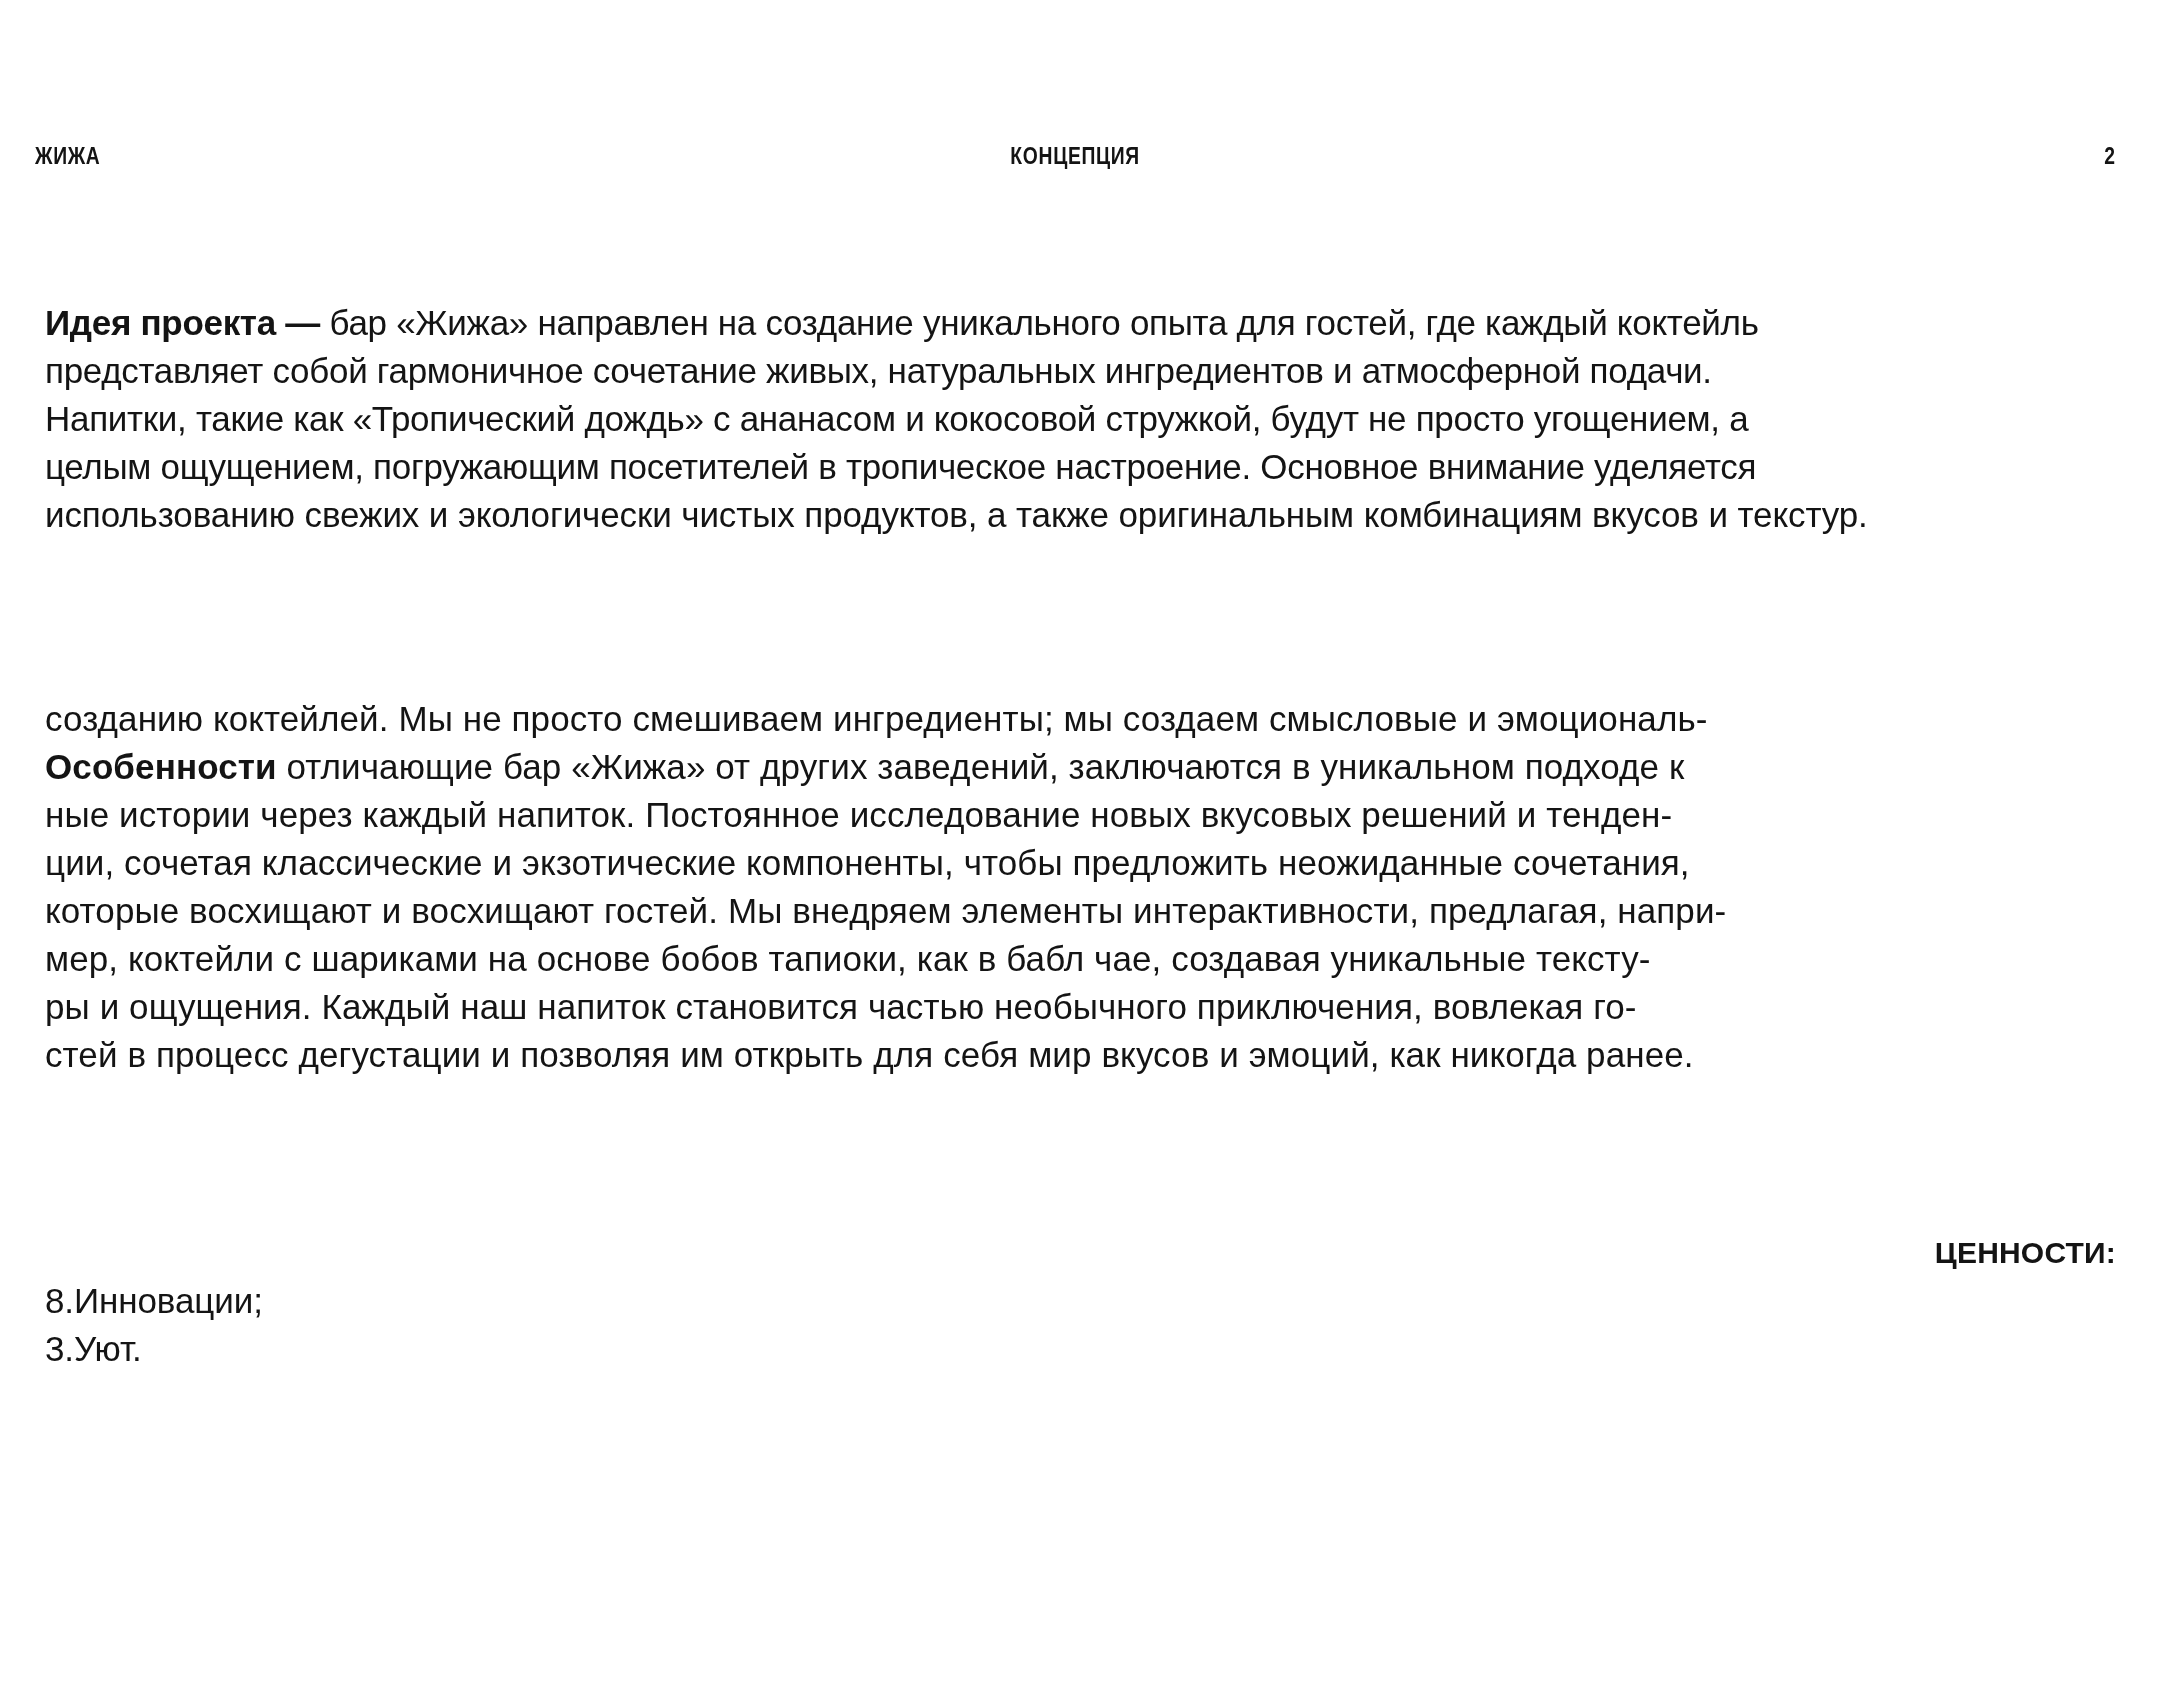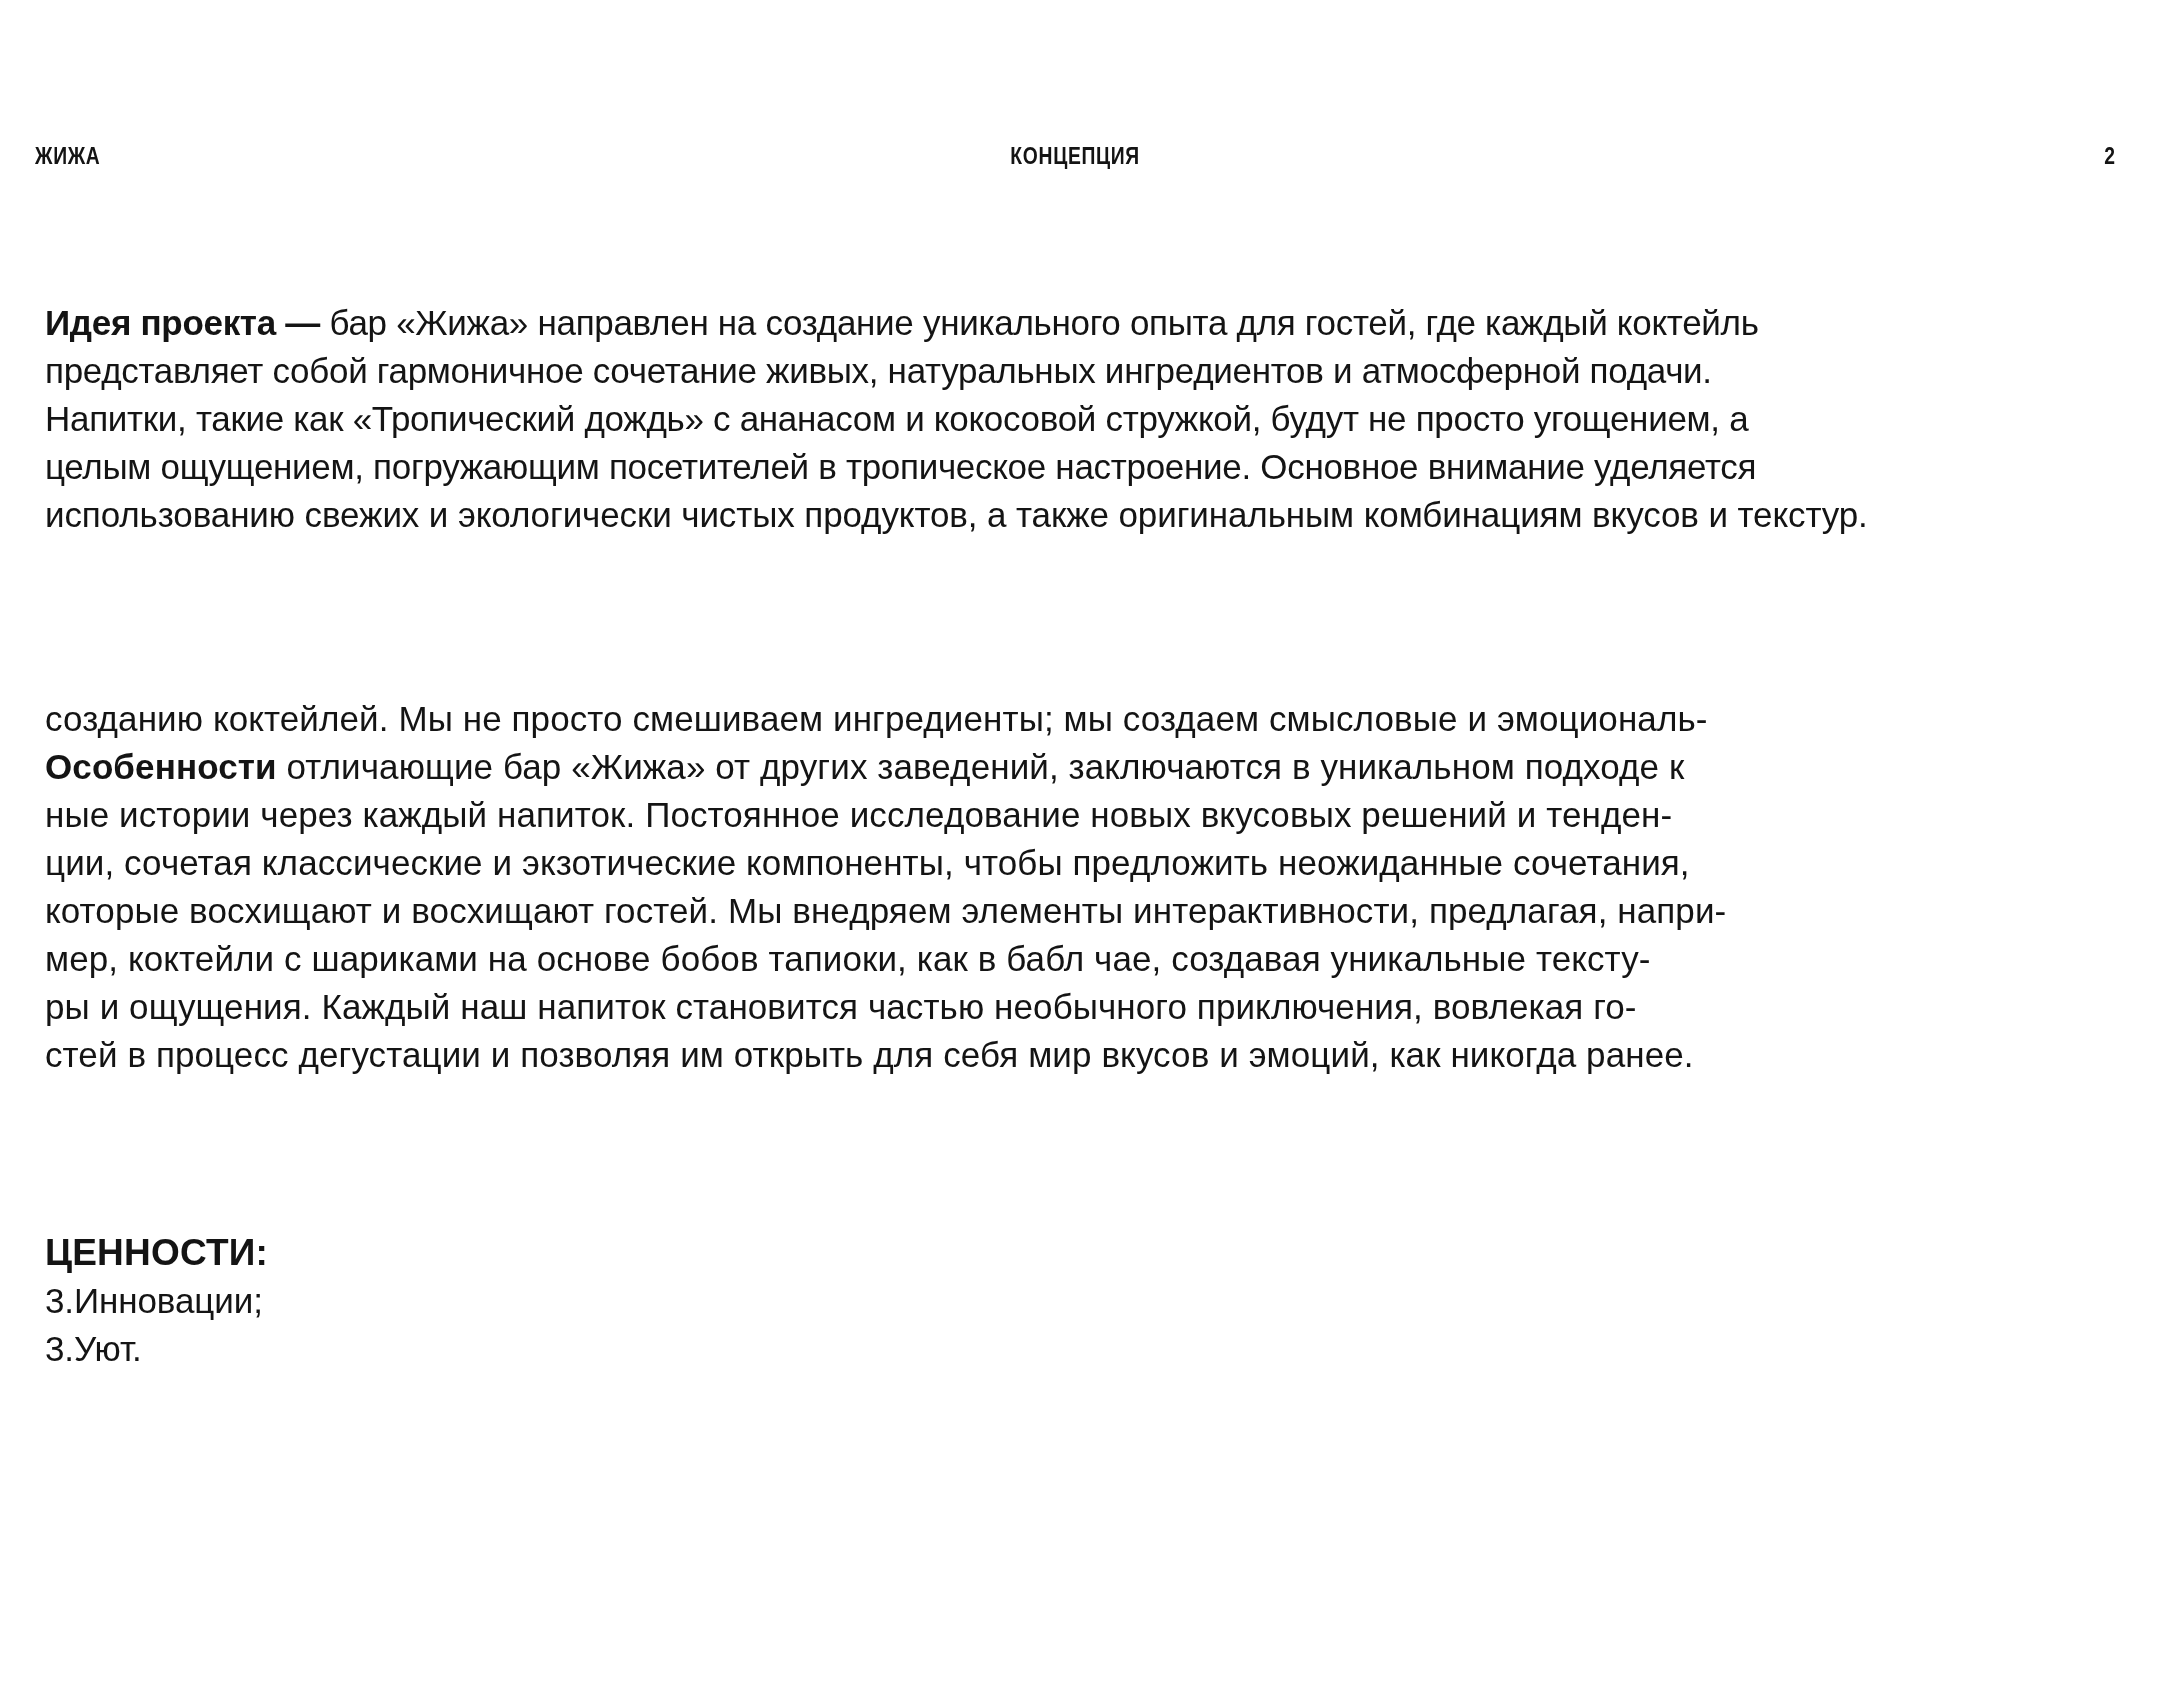--- a/index.html
+++ b/index.html
@@ -96,25 +96,26 @@
   .para-features .ln {
     display: block;
     white-space: nowrap;
   }
 
   
   .values {
     margin-top: 153px;
   }
   .values-title {
-    font-size: 37px;
+    font-size: 30px;
     font-weight: 700;
     line-height: 42px;
     letter-spacing: 0.2px;
     margin: 0 0 2.7px 0;
+    text-align: right;
   }
   .values-list {
     list-style: none;
     margin: 0;
     padding: 0;
   }
   .values-list li {
     font-size: 35px;
     line-height: 48px;
     letter-spacing: -0.1px;
@@ -154,20 +155,20 @@
       <span class="ln" style="word-spacing: 0px;">ции, сочетая классические и экзотические компоненты, чтобы предложить неожиданные сочетания,</span>
       <span class="ln" style="word-spacing: 0px;">которые восхищают и восхищают гостей. Мы внедряем элементы интерактивности, предлагая, напри-</span>
       <span class="ln" style="word-spacing: 0px;">мер, коктейли с шариками на основе бобов тапиоки, как в бабл чае, создавая уникальные тексту-</span>
       <span class="ln" style="word-spacing: 0px;">ры и ощущения. Каждый наш напиток становится частью необычного приключения, вовлекая го-</span>
       <span class="ln" style="word-spacing: 0px;">стей в процесс дегустации и позволяя им открыть для себя мир вкусов и эмоций, как никогда ранее.</span>
     </div>
 
     <div class="values">
       <div class="values-title">ЦЕННОСТИ:</div>
       <ul class="values-list">
-        <li>3.Инновации;</li>
+        <li>8.Инновации;</li>
         <li>3.Уют.</li>
       </ul>
     </div>
 
   </div>
 </div>
 
 
 </body></html>

